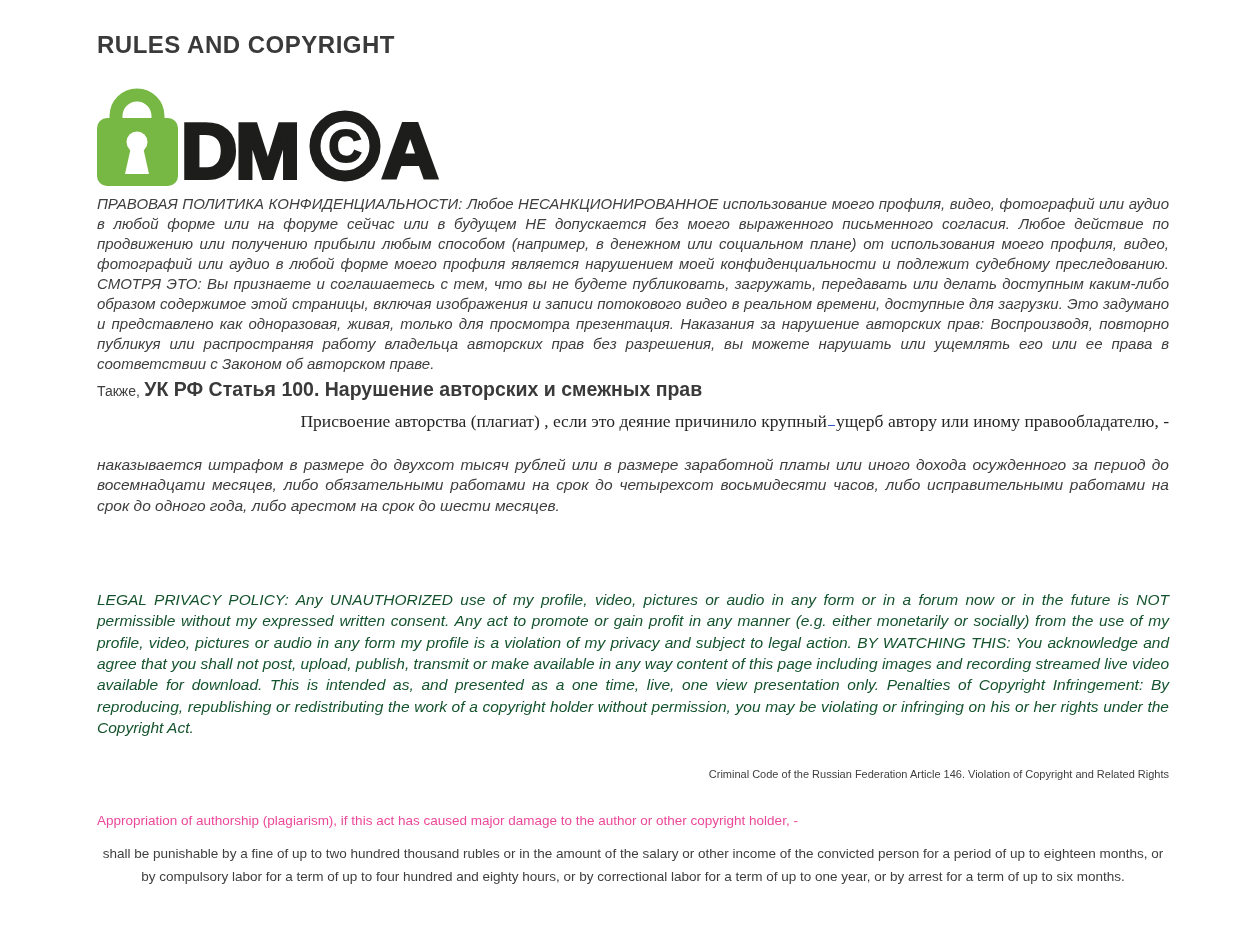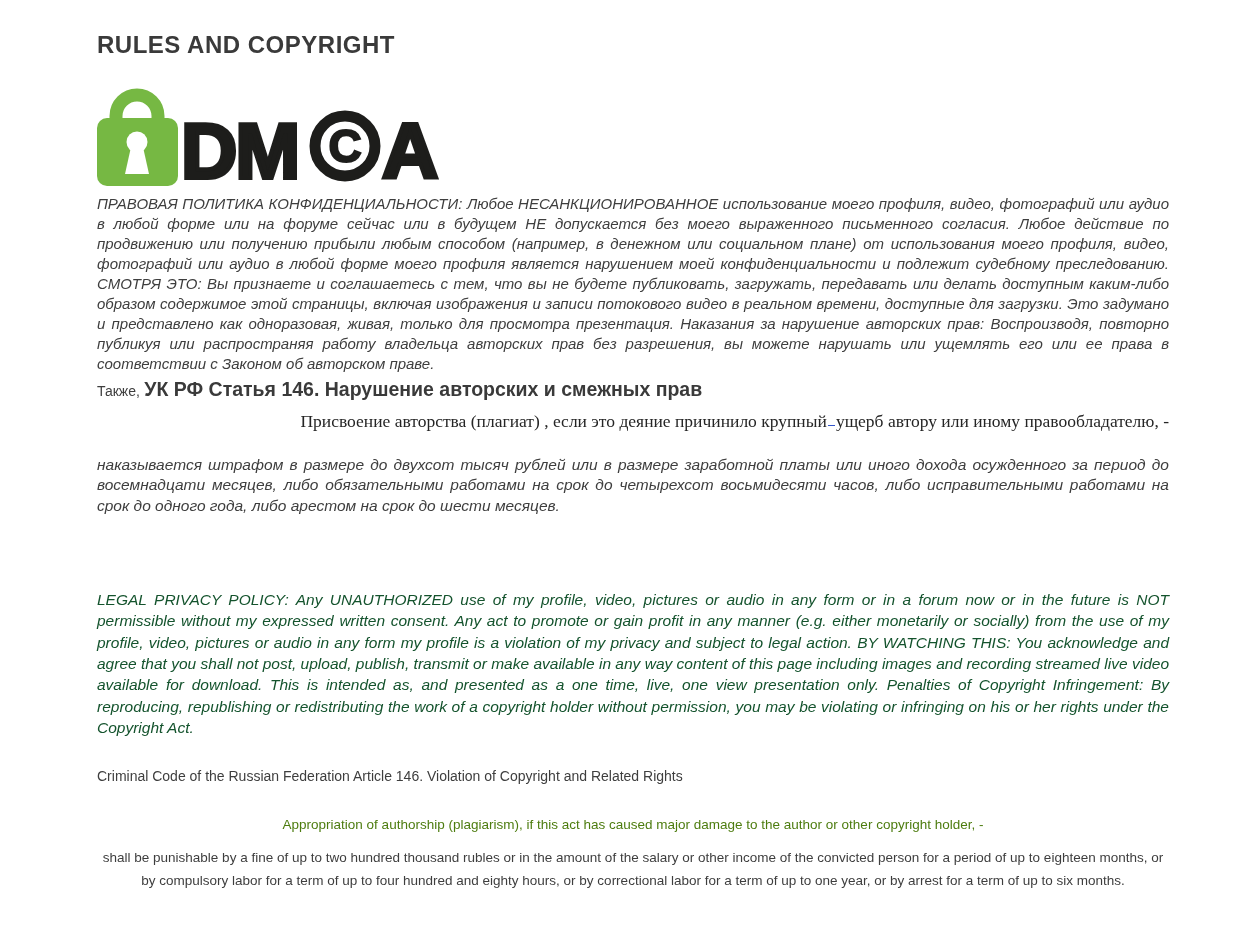--- a/index.html
+++ b/index.html
@@ -76,29 +76,28 @@
   .en-policy {
     margin-top: 72px;
     font-size: 15.5px;
     line-height: 1.38;
     font-style: italic;
     text-align: justify;
     color: #14532d;
   }
   .en-article-title {
     margin-top: 30px;
-    font-size: 14px;
-    text-align: left;
+    font-size: 11px;
+    text-align: right;
     color: #3e3e3e;
   }
   .en-plagiarism {
     margin-top: 33px;
     font-size: 13.5px;
-    text-align: center;
-    color: #4d7c0f;
+    color: #ec4899;
   }
   .en-punishment {
     margin-top: 15px;
     font-size: 13.5px;
     line-height: 1.7;
     text-align: center;
     color: #3e3e3e;
   }
   .logo-letter {
     font-family: "Liberation Sans", sans-serif;
@@ -124,21 +123,21 @@
       <circle cx="248" cy="61" r="30" fill="none" stroke-width="11"></circle>
       <text class="logo-letter" x="248" y="77" font-size="46" stroke-width="2" text-anchor="middle">C</text>
       <text class="logo-letter" x="285" y="93" font-size="78" stroke-width="4">A</text>
     </g>
   </svg>
 
   <p class="ru-policy">ПРАВОВАЯ ПОЛИТИКА КОНФИДЕНЦИАЛЬНОСТИ: Любое НЕСАНКЦИОНИРОВАННОЕ использование моего профиля, видео, фотографий или аудио в любой форме или на форуме сейчас или в будущем НЕ допускается без моего выраженного письменного согласия. Любое действие по продвижению или получению прибыли любым способом (например, в денежном или социальном плане) от использования моего профиля, видео, фотографий или аудио в любой форме моего профиля является нарушением моей конфиденциальности и подлежит судебному преследованию. СМОТРЯ ЭТО: Вы признаете и соглашаетесь с тем, что вы не будете публиковать, загружать, передавать или делать доступным каким-либо образом содержимое этой страницы, включая изображения и записи потокового видео в реальном времени, доступные для загрузки. Это задумано и представлено как одноразовая, живая, только для просмотра презентация. Наказания за нарушение авторских прав: Воспроизводя, повторно публикуя или распространяя работу владельца авторских прав без разрешения, вы можете нарушать или ущемлять его или ее права в соответствии с Законом об авторском праве.</p>
 
   <div class="article-line">
     <span class="also-label">Также,</span>
-    <span class="ru-article-heading">УК РФ Статья 146. Нарушение авторских и смежных прав</span>
+    <span class="ru-article-heading">УК РФ Статья 100. Нарушение авторских и смежных прав</span>
   </div>
 
   <p class="ru-plagiarism"><span>Присвоение авторства (плагиат) , если это деяние причинило крупный</span><span class="blue-underscore"></span><span>ущерб автору или иному правообладателю, -</span></p>
 
   <p class="ru-punishment">наказывается штрафом в размере до двухсот тысяч рублей или в размере заработной платы или иного дохода осужденного за период до восемнадцати месяцев, либо обязательными работами на срок до четырехсот восьмидесяти часов, либо исправительными работами на срок до одного года, либо арестом на срок до шести месяцев.</p>
 
   <p class="en-policy">LEGAL PRIVACY POLICY: Any UNAUTHORIZED use of my profile, video, pictures or audio in any form or in a forum now or in the future is NOT permissible without my expressed written consent. Any act to promote or gain profit in any manner (e.g. either monetarily or socially) from the use of my profile, video, pictures or audio in any form my profile is a violation of my privacy and subject to legal action. BY WATCHING THIS: You acknowledge and agree that you shall not post, upload, publish, transmit or make available in any way content of this page including images and recording streamed live video available for download. This is intended as, and presented as a one time, live, one view presentation only. Penalties of Copyright Infringement: By reproducing, republishing or redistributing the work of a copyright holder without permission, you may be violating or infringing on his or her rights under the Copyright Act.</p>
 
   <p class="en-article-title">Criminal Code of the Russian Federation Article 146. Violation of Copyright and Related Rights</p>
 

